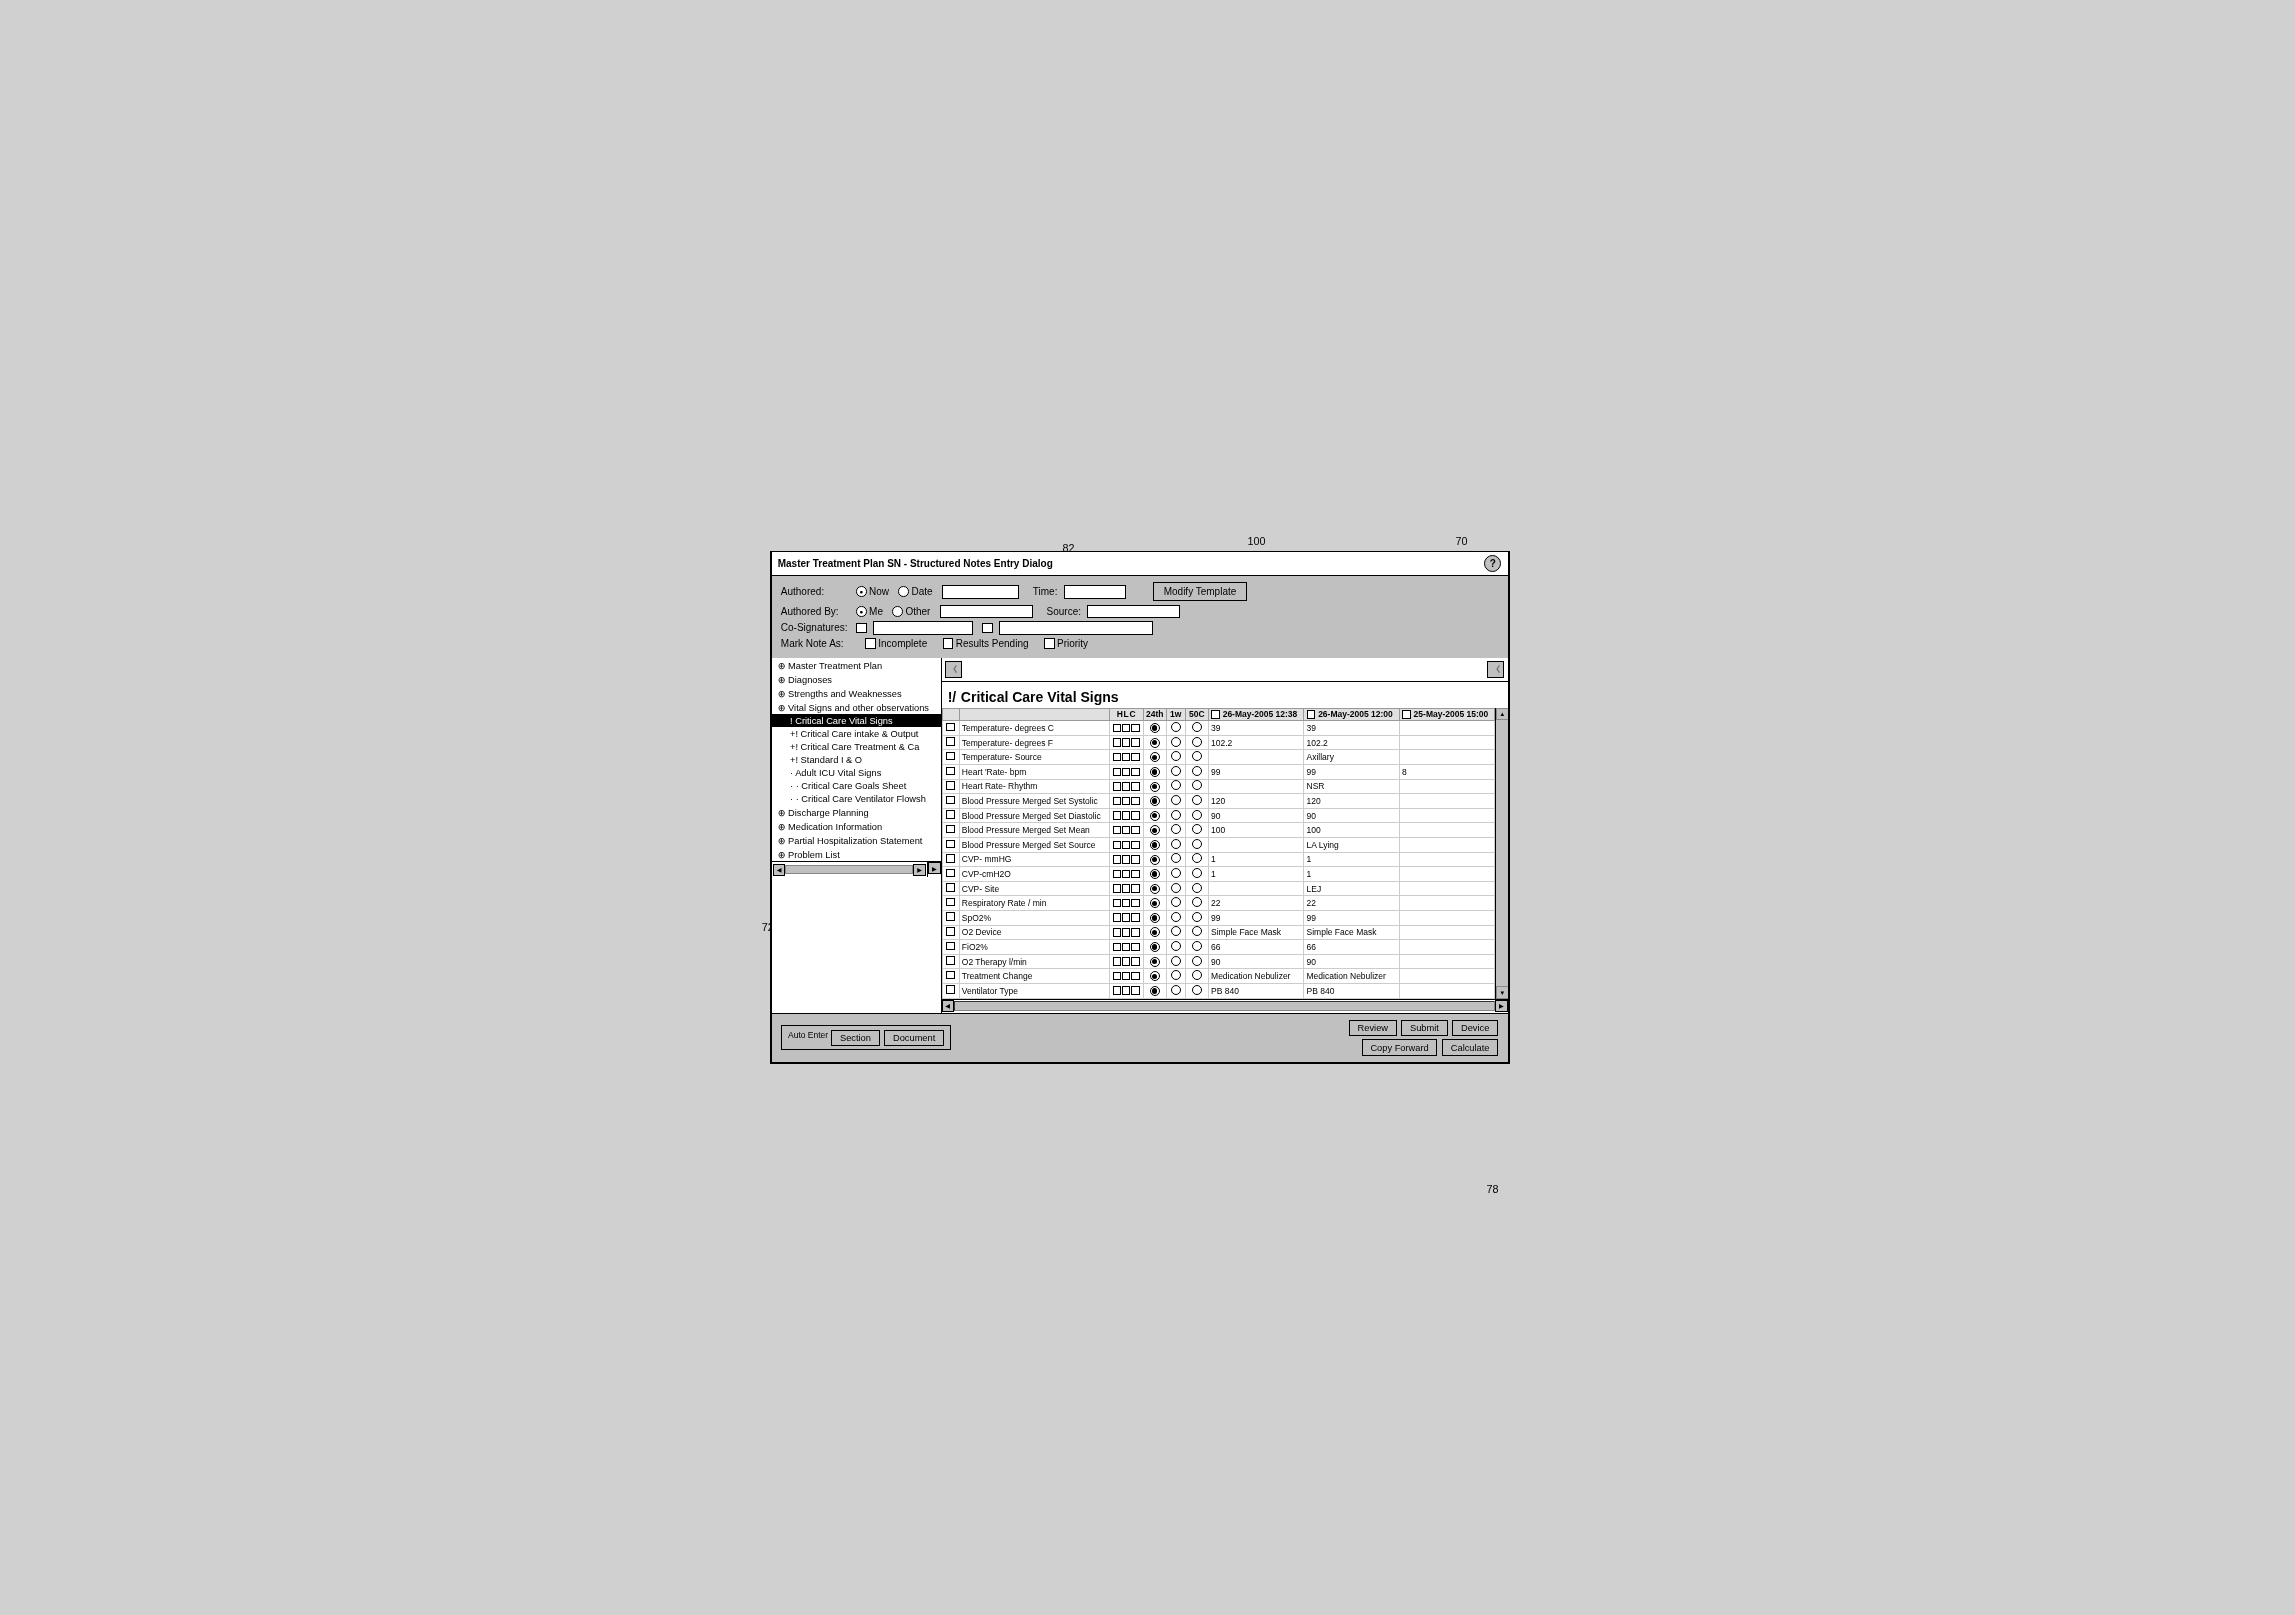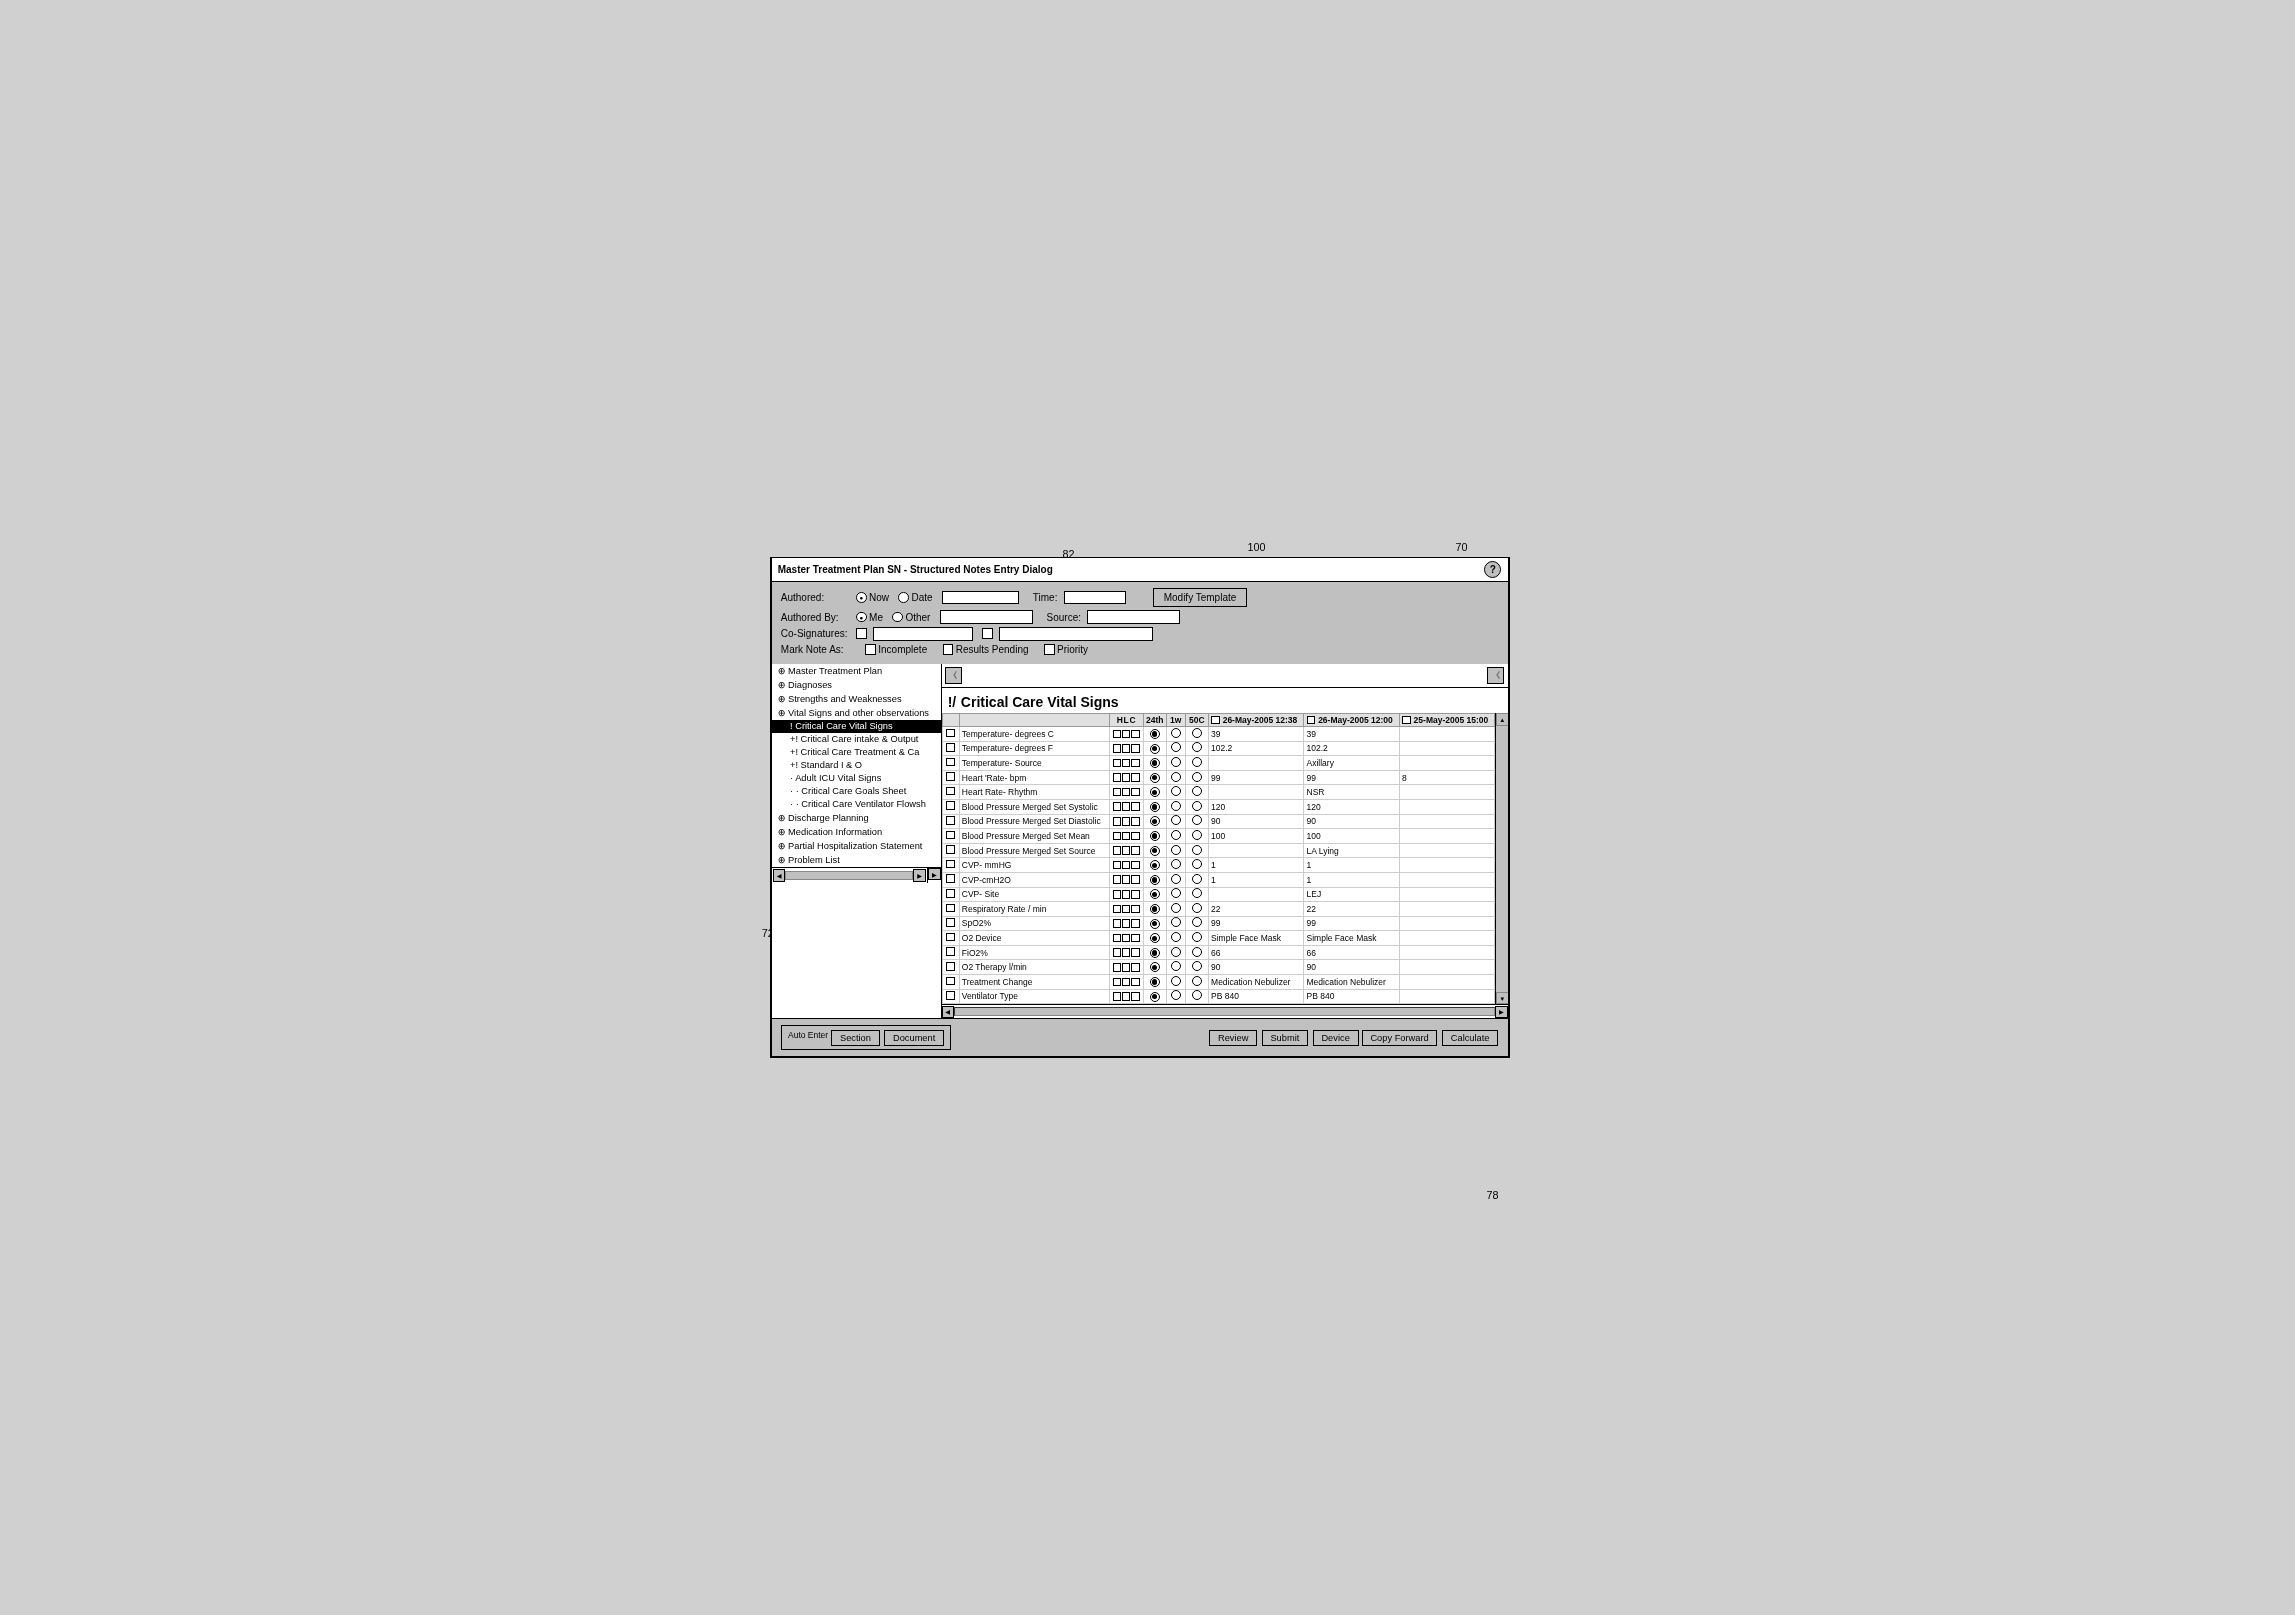--- a/index.html
+++ b/index.html
@@ -372,21 +372,21 @@
       border: 1.5px solid #000;
       background: #c0c0c0;
       padding: 2.3px 7.7px;
       cursor: pointer;
       font-size: 9.3px;
       min-width: 46px;
     }
 
     .footer-right {
       display: flex;
-      flex-direction: row;
+      flex-direction: column;
       gap: 3.1px;
       align-items: flex-end;
     }
 
     .footer-right-row {
       display: flex;
       gap: 4.6px;
     }
 
     .outer-container {

